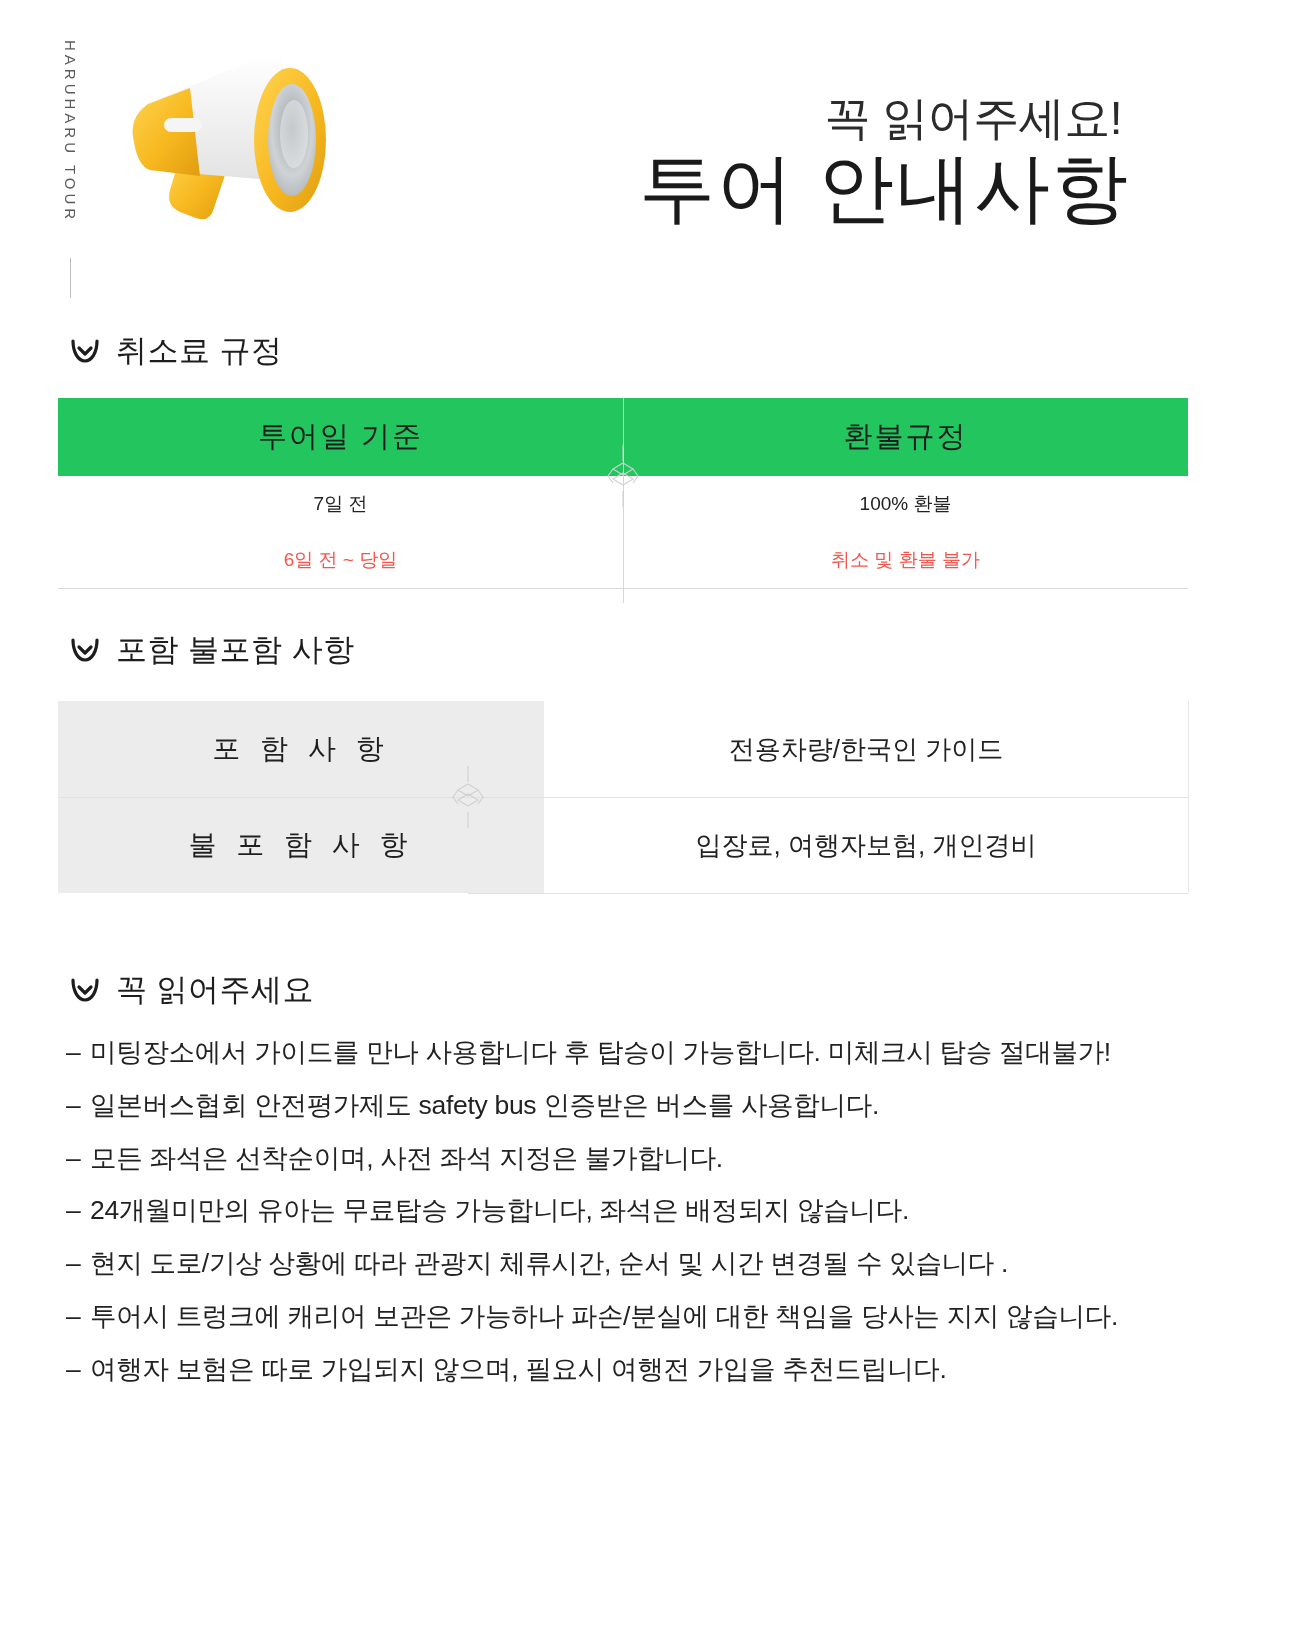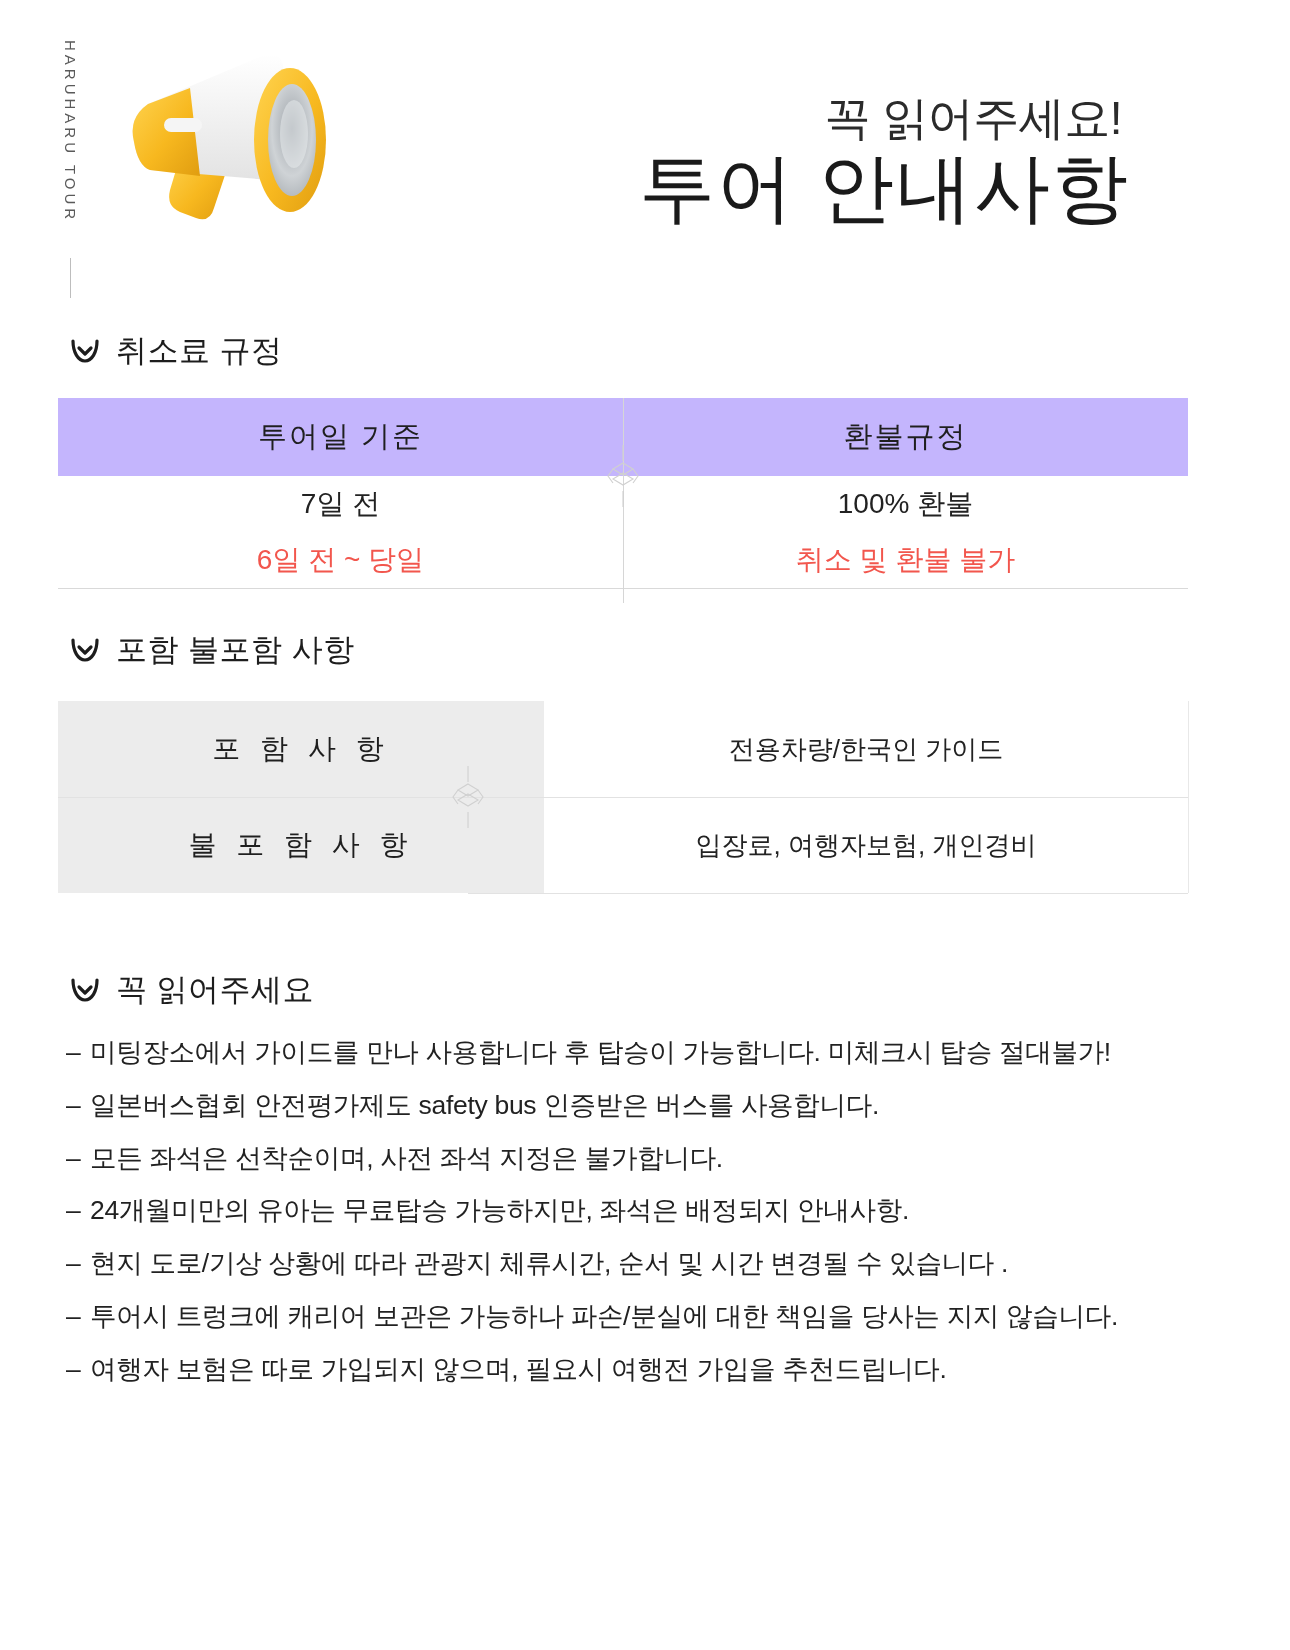--- a/index.html
+++ b/index.html
@@ -87,42 +87,42 @@
   }
 
   
   .table1 {
     margin: 26px 0 0 58px;
     width: 1130px;
     position: relative;
   }
   .t1-head {
     display: flex;
-    background: #c4b5fd;
+    background: #22c55e;
     height: 78px;
   }
   .t1-head .cell {
     flex: 1;
     display: flex;
     align-items: center;
     justify-content: center;
     font-size: 29px;
     color: #1f1f1f;
     letter-spacing: 2px;
   }
   .t1-row {
     display: flex;
     height: 56px;
   }
   .t1-row .cell {
     flex: 1;
     display: flex;
     align-items: center;
     justify-content: center;
-    font-size: 28px;
+    font-size: 19px;
     color: #222;
   }
   .t1-row.red .cell { color: #f2564d; }
   .t1-bottomline {
     height: 1px;
     background: #d9d9d9;
     width: 100%;
   }
   .t1-vline {
     position: absolute;
@@ -367,21 +367,21 @@
   <div class="note-item">
     <span class="note-dash">–</span>
     <span>일본버스협회 안전평가제도 safety bus 인증받은 버스를 사용합니다.</span>
   </div>
   <div class="note-item">
     <span class="note-dash">–</span>
     <span>모든 좌석은 선착순이며, 사전 좌석 지정은 불가합니다.</span>
   </div>
   <div class="note-item">
     <span class="note-dash">–</span>
-    <span>24개월미만의 유아는 무료탑승 가능하지만, 좌석은 배정되지 안내사항.</span>
+    <span>24개월미만의 유아는 무료탑승 가능합니다, 좌석은 배정되지 않습니다.</span>
   </div>
   <div class="note-item">
     <span class="note-dash">–</span>
     <span>현지 도로/기상 상황에 따라 관광지 체류시간, 순서 및 시간 변경될 수 있습니다 .</span>
   </div>
   <div class="note-item">
     <span class="note-dash">–</span>
     <span>투어시 트렁크에 캐리어 보관은 가능하나 파손/분실에 대한 책임을 당사는 지지 않습니다.</span>
   </div>
   <div class="note-item">

